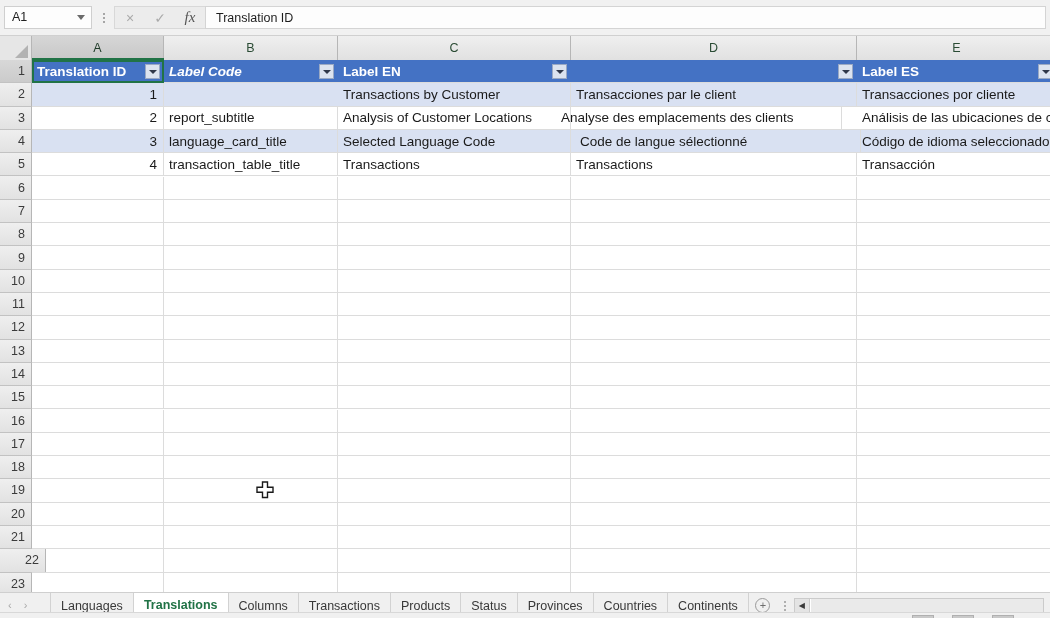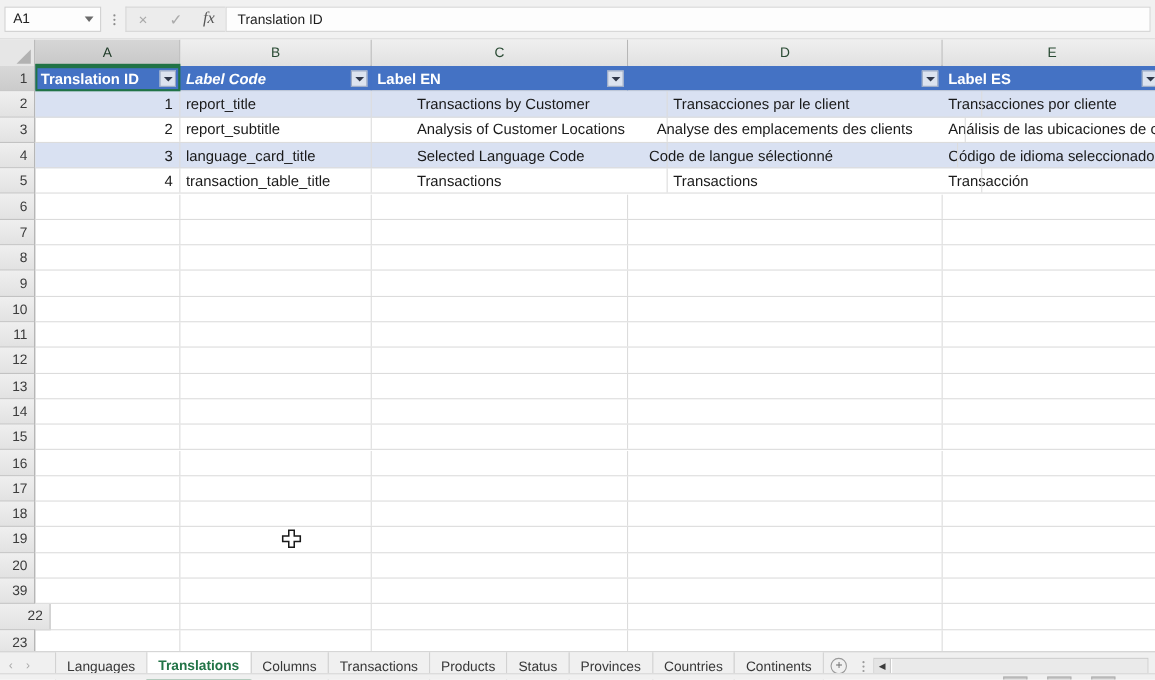--- a/index.html
+++ b/index.html
@@ -160,21 +160,21 @@
     height: 100%;
     display: flex; align-items: center;
     font-size: 13.5px;
     color: #1a1a1a;
     overflow: hidden;
     white-space: nowrap;
     border-right: 1px solid #dcdcdc;
     padding: 0 3px 0 5px;
   }
   .cell.num { justify-content: flex-end; padding-right: 6px; }
-  .cell.spill { overflow: visible; z-index: 2; margin-left: 36px; }
+  .cell.spill { overflow: visible; z-index: 2; }
 
   
   .hdr-row { background: #4472c4; }
   .hdr-cell {
     position: absolute; top: 0; height: 100%;
     display: flex; align-items: center;
     color: #ffffff;
     font-size: 13.5px;
     font-weight: bold;
     padding-left: 5px;
@@ -365,56 +365,55 @@
         <div class="rowhead" style="height: 23.3px;">11</div>
         <div class="rowhead" style="height: 23.3px;">12</div>
         <div class="rowhead" style="height: 23.3px;">13</div>
         <div class="rowhead" style="height: 23.3px;">14</div>
         <div class="rowhead" style="height: 23.3px;">15</div>
         <div class="rowhead" style="height: 23.3px;">16</div>
         <div class="rowhead" style="height: 23.3px;">17</div>
         <div class="rowhead" style="height: 23.3px;">18</div>
         <div class="rowhead" style="height: 23.3px;">19</div>
         <div class="rowhead" style="height: 23.3px;">20</div>
-        <div class="rowhead" style="height: 23.3px;">39</div>
+        <div class="rowhead" style="height: 23.3px;">21</div>
         <div class="rowhead" style="height: 23.3px; padding-left: 39px;">22</div>
         <div class="rowhead" style="height: 23.3px;">23</div>
       </div>
 
     <div class="cells" id="cells">
         <div class="grid-row hdr-row" style="top: 0px; height: 23.3px;">
           <div class="hdr-cell" style="left: 0px; width: 132px;">Translation ID</div>
           <div class="filter-btn" style="left: 113px; top: 4px;"></div>
           <div class="hdr-cell" style="left: 132px; width: 174px; font-style: italic;">Label Code</div>
           <div class="filter-btn" style="left: 287px; top: 4px;"></div>
           <div class="hdr-cell" style="left: 306px; width: 233px;">Label EN</div>
           <div class="filter-btn" style="left: 520px; top: 4px;"></div>
           <div class="filter-btn" style="left: 806px; top: 4px;"></div>
           <div class="hdr-cell" style="left: 825px; width: 200px;">Label ES</div>
           <div class="filter-btn" style="left: 1006px; top: 4px;"></div>
         </div>
         <div class="grid-row band" style="top: 23.3px; height: 23.3px;">
           <div class="cell num" style="left: 0px; width: 132px;">1</div>
-          <div class="cell" style="left: 132px; width: 174px;">report_title</div>
           <div class="cell spill" style="left: 306px; width: 233px;">Transactions by Customer</div>
           <div class="cell spill" style="left: 539px; width: 286px;">Transacciones par le client</div>
           <div class="cell" style="left: 825px; width: 200px;">Transacciones por cliente</div>
         </div>
         <div class="grid-row" style="top: 46.6px; height: 23.3px;">
           <div class="cell num" style="left: 0px; width: 132px;">2</div>
           <div class="cell spill" style="left: 306px; width: 233px;">Analysis of Customer Locations</div>
           <div class="cell" style="left: 132px; width: 174px;">report_subtitle</div>
           <div class="cell spill" style="left: 524px; width: 286px;">Analyse des emplacements des clients</div>
           <div class="cell" style="left: 825px; width: 200px;">Análisis de las ubicaciones de clientes</div>
         </div>
         <div class="grid-row band" style="top: 69.9px; height: 23.3px;">
           <div class="cell num" style="left: 0px; width: 132px;">3</div>
           <div class="cell" style="left: 132px; width: 174px;">language_card_title</div>
           <div class="cell spill" style="left: 306px; width: 233px;">Selected Language Code</div>
-          <div class="cell spill" style="left: 517px; width: 286px;">Code de langue sélectionné</div>
+          <div class="cell spill" style="left: 543px; width: 286px;">Code de langue sélectionné</div>
           <div class="cell" style="left: 825px; width: 200px;">Código de idioma seleccionado</div>
         </div>
         <div class="grid-row" style="top: 93.2px; height: 23.3px;">
           <div class="cell num" style="left: 0px; width: 132px;">4</div>
           <div class="cell" style="left: 132px; width: 174px;">transaction_table_title</div>
           <div class="cell spill" style="left: 306px; width: 233px;">Transactions</div>
           <div class="cell spill" style="left: 539px; width: 286px;">Transactions</div>
           <div class="cell" style="left: 825px; width: 200px;">Transacción</div>
         </div>
         <div class="grid-row" style="top: 116.5px; height: 23.3px;">

